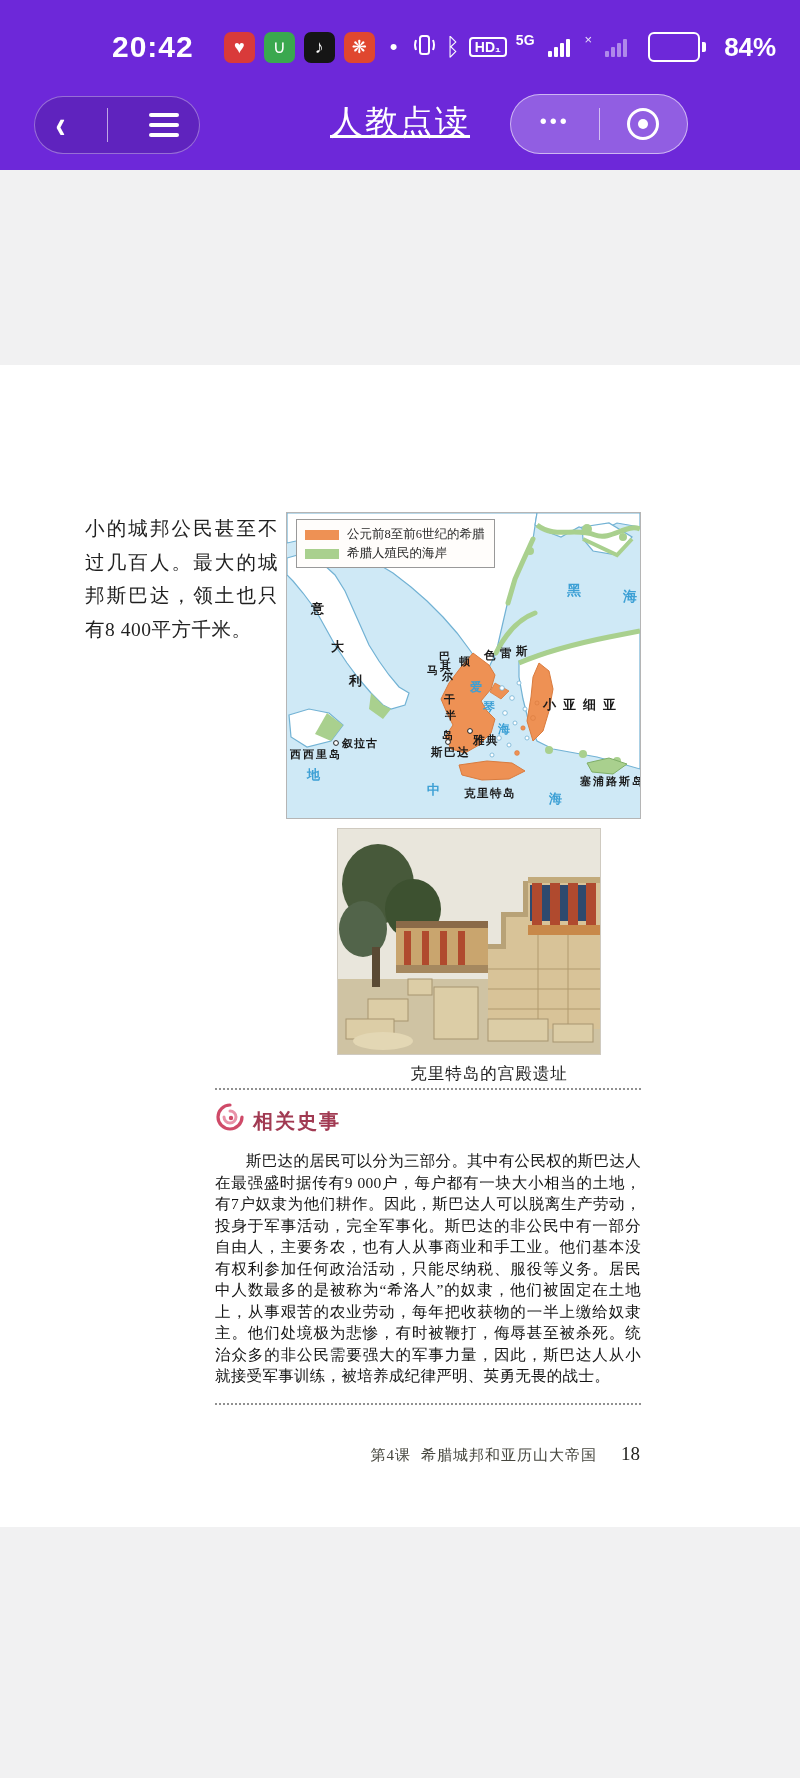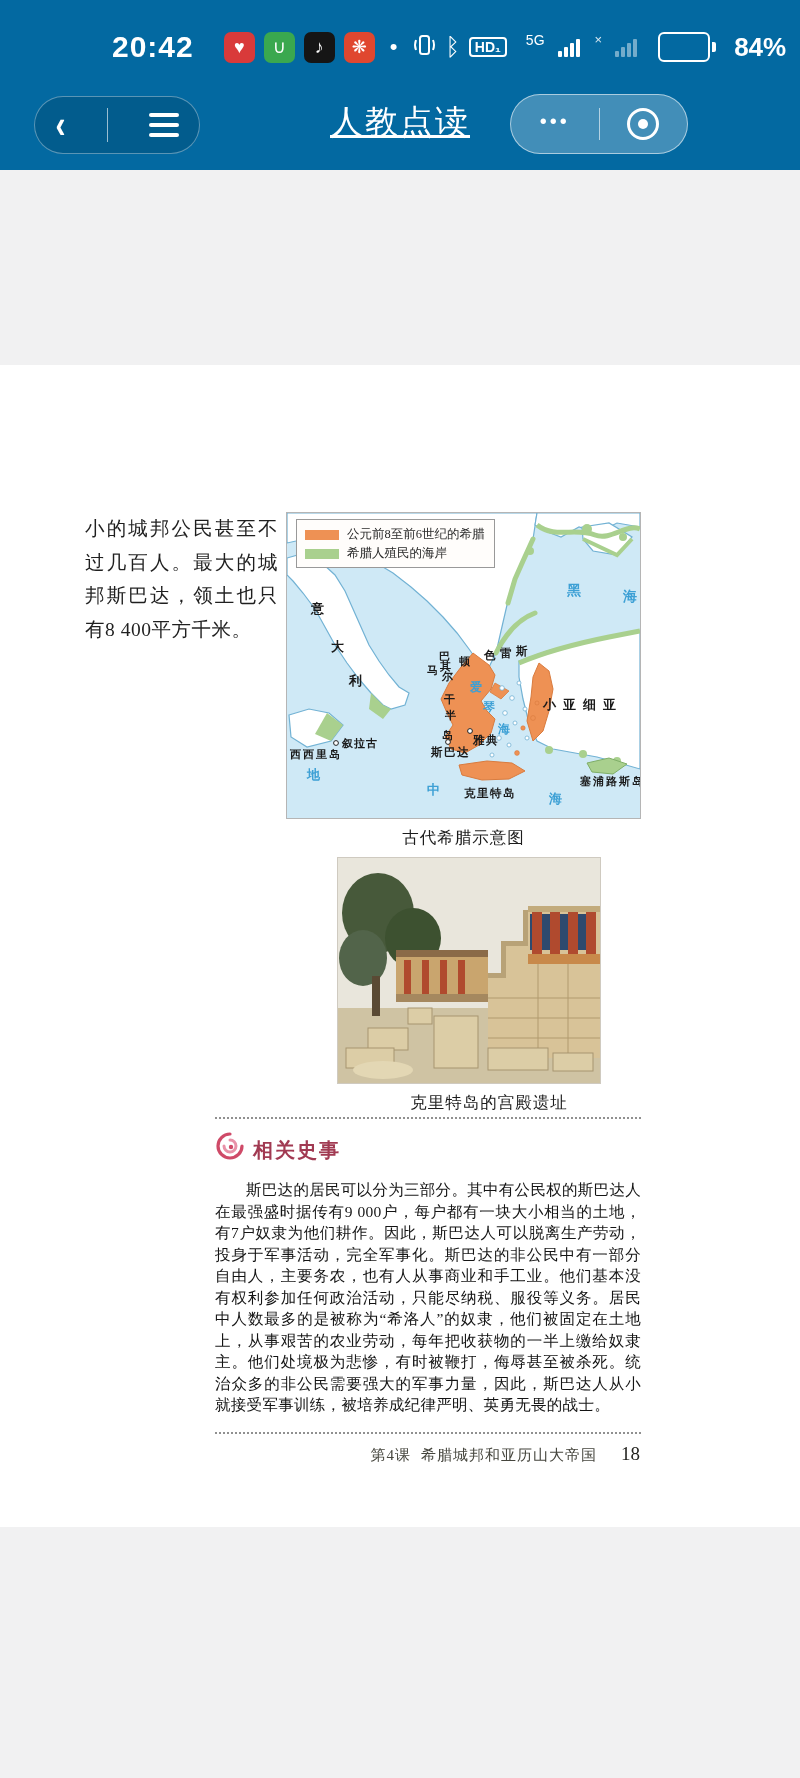--- a/index.html
+++ b/index.html
@@ -1,32 +1,32 @@
 <!DOCTYPE html>
 <html><head>
 <meta charset="utf-8">
 <style>
   html,body{margin:0;padding:0;background:#e9e9e9;}
   .screen{position:relative;width:800px;height:1778px;margin:0 auto;background:#f1f1f2;overflow:hidden;
           font-family:"Liberation Sans",sans-serif;}
   
-  .topbar{position:absolute;top:0;left:0;width:800px;height:170px;background:#0369a1;}
+  .topbar{position:absolute;top:0;left:0;width:800px;height:170px;background:#6d28d9;}
   .statusbar{position:absolute;top:22px;left:0;width:800px;height:50px;display:flex;align-items:center;color:#fff;}
   .sb-time{font-size:30px;font-weight:bold;margin-left:112px;letter-spacing:1px;}
   .sb-icons{display:flex;align-items:center;gap:9px;margin-left:30px;}
   .appicon{width:31px;height:31px;border-radius:7px;display:flex;align-items:center;justify-content:center;
            color:#fff;font-size:18px;line-height:1;}
   .sb-dot{font-size:22px;margin:0 6px;}
   .sb-glyph{font-size:24px;}
   .hd-badge{border:2px solid #fff;border-radius:4px;font-size:14px;font-weight:bold;padding:1px 4px;line-height:1;}
   .sig{display:flex;align-items:flex-end;gap:2px;height:20px;margin-left:4px;}
   .sig b{display:block;width:4px;background:#fff;border-radius:1px;}
   .sig .b1{height:6px}.sig .b2{height:10px}.sig .b3{height:14px}.sig .b4{height:18px}
   .sig.dim b{background:rgba(255,255,255,.45);}
-  .net-label{font-size:14px;font-weight:normal;margin-left:10px;align-self:flex-start;}
+  .net-label{font-size:14px;font-weight:bold;align-self:flex-start;}
   .net-x{font-size:13px;color:rgba(255,255,255,.85);align-self:flex-start;margin-left:6px;}
   .battery{display:flex;align-items:center;margin-left:12px;}
   .batt-body{width:44px;height:22px;border:2px solid #fff;border-radius:6px;padding:2px;}
   .batt-fill{height:100%;width:80%;background:#e9c64d;border-radius:3px;}
   .batt-nub{width:4px;height:10px;background:#fff;border-radius:0 2px 2px 0;margin-left:2px;}
   .batt-pct{font-size:26px;font-weight:bold;margin-left:18px;}
   .navbar{position:absolute;top:90px;left:0;width:800px;height:80px;}
   .nav-pill{position:absolute;left:34px;top:6px;width:164px;height:56px;border-radius:30px;
             background:rgba(0,0,0,.12);border:1px solid rgba(255,255,255,.35);
             display:flex;align-items:center;justify-content:space-around;color:#fff;}
@@ -261,21 +261,20 @@
               <div class="row">
                 <span class="sw" style="background: rgb(238, 145, 84);"></span>
                 <span>公元前8至前6世纪的希腊</span>
               </div>
               <div class="row">
                 <span class="sw" style="background: rgb(169, 208, 142);"></span>
                 <span>希腊人殖民的海岸</span>
               </div>
             </div>
         </div>
-        <div class="figcap">古代希腊示意图</div>
       </div>
 
       <div class="fig-photo">
         <div class="photo-box">
           <svg width="262" height="225" viewBox="0 0 262 225">
             <rect width="262" height="225" fill="#e9e6dc"></rect>
             <rect y="150" width="262" height="75" fill="#cfc3a3"></rect>
 
             <g fill="#47593a">
               <ellipse cx="40" cy="55" rx="36" ry="40"></ellipse>

